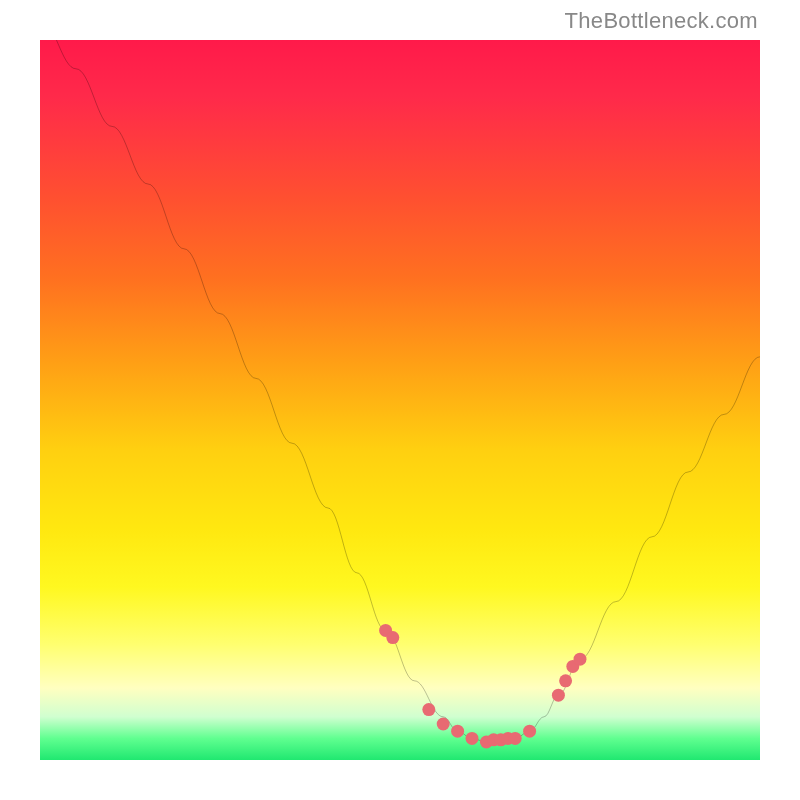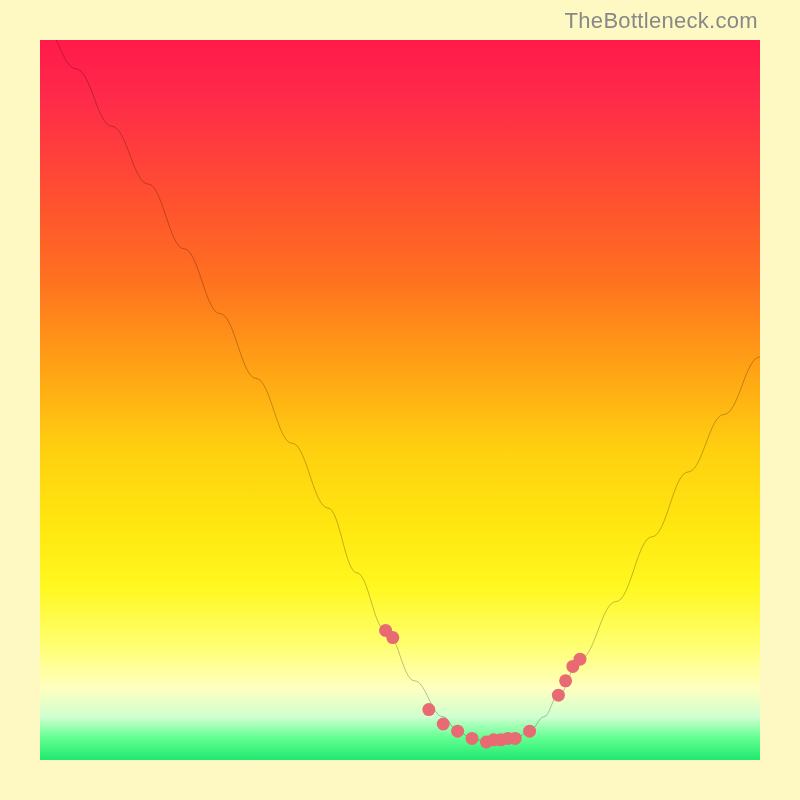--- a/index.html
+++ b/index.html
@@ -6,21 +6,21 @@
   body {
     width: 800px;
     height: 800px;
     background: #000;
     position: relative;
     font-family: Arial, sans-serif;
   }
   .container {
     width: 800px;
     height: 800px;
-    background: #fef9c3;
+    background: #ffffff;
     position: relative;
   }
   .plot-area {
     position: absolute;
     left: 40px;
     top: 40px;
     width: 720px;
     height: 720px;
     background: linear-gradient(to bottom,
       #ff1a4a 0%,

